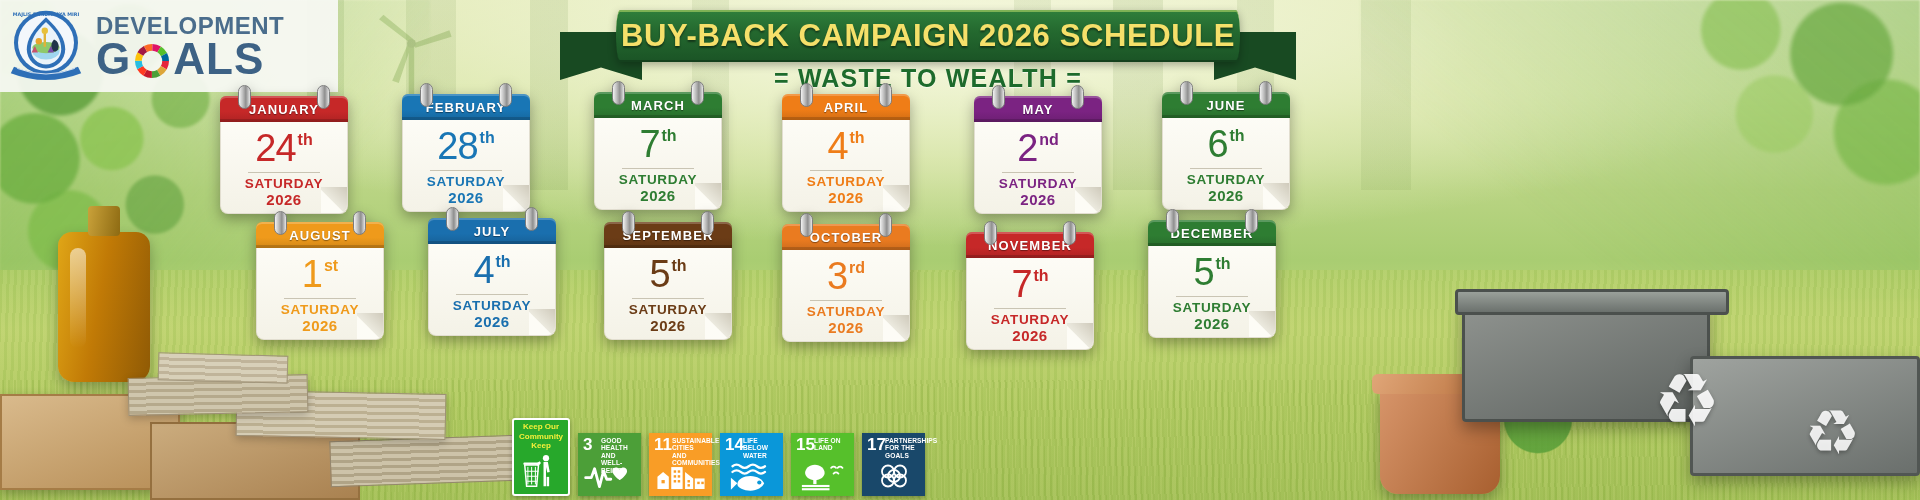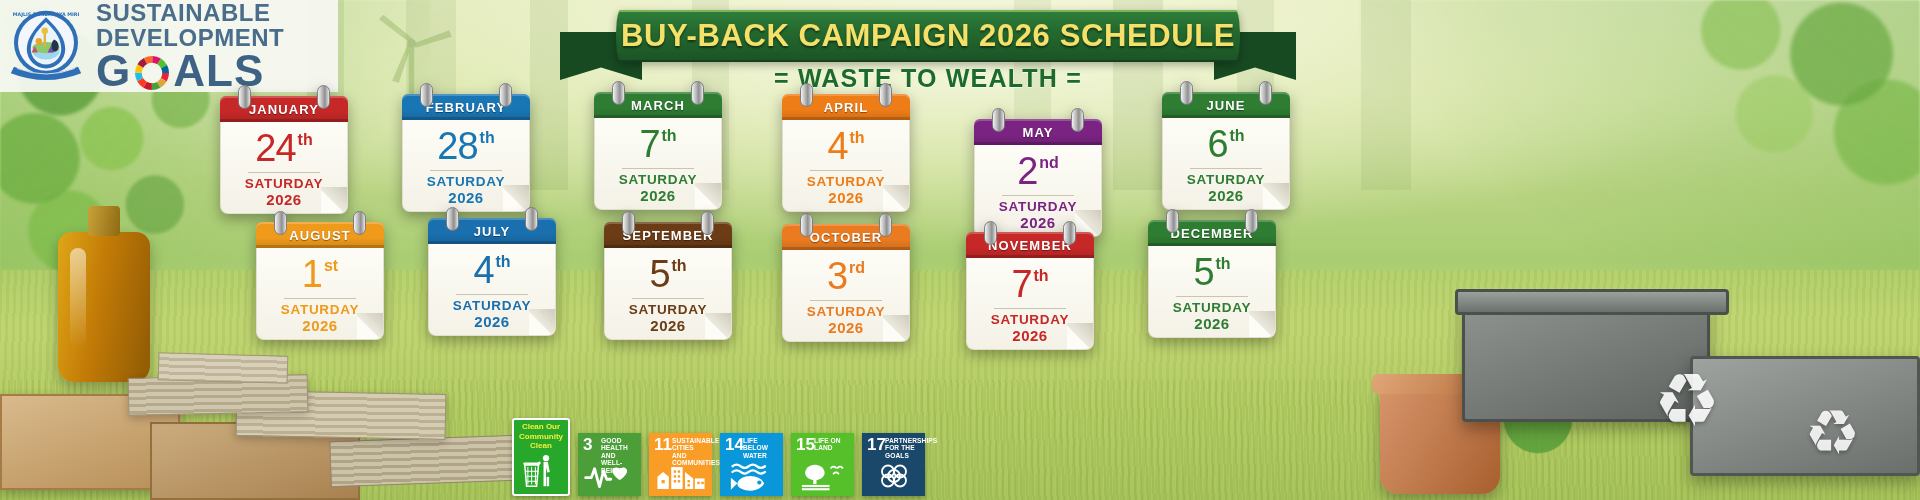--- a/index.html
+++ b/index.html
@@ -290,21 +290,20 @@
       <path d="M36 50 l4 8 h-8 Z" fill="#c9526b"></path>
       <path d="M56 50 l4 8 h-8 Z" fill="#7a4ba8"></path>
       <g fill="#2e6fb7" font-family="DejaVu Sans" font-size="6" font-weight="bold">
         <text x="50" y="12" text-anchor="middle">MAJLIS BANDARAYA MIRI</text>
       </g>
       <path d="M10 76 q40 16 80 0 l4 8 q-44 17 -88 0 Z" fill="#2e6fb7"></path>
       <path d="M14 78 q36 14 72 0" stroke="#fff" stroke-width="1" fill="none"></path>
     </svg>
   </div>
   <div class="sdg-wordmark">
-    <span class="l1">SUSTAINABLE</span>
     <span class="l2">DEVELOPMENT</span>
     <div class="goals-row">
       <span class="g-txt">G</span>
       <span class="goals-ring">
         <svg viewBox="0 0 100 100" width="40" height="40">
           <g stroke-width="17" fill="none">
             <circle cx="50" cy="50" r="34" stroke="#e5243b" stroke-dasharray="17.8 196" stroke-dashoffset="0"></circle>
             <circle cx="50" cy="50" r="34" stroke="#dda63a" stroke-dasharray="17.8 196" stroke-dashoffset="-17.8"></circle>
             <circle cx="50" cy="50" r="34" stroke="#4c9f38" stroke-dasharray="17.8 196" stroke-dashoffset="-35.6"></circle>
             <circle cx="50" cy="50" r="34" stroke="#c5192d" stroke-dasharray="17.8 196" stroke-dashoffset="-53.4"></circle>
@@ -393,21 +392,21 @@
       <div class="body">
         <div class="dayline">
           <span class="daynum" style="color:#ef7d17">4</span>
           <span class="suffix" style="color:#ef7d17">th</span>
         </div>
         <div class="rule"></div>
         <span class="dow" style="color:#ef7d17">SATURDAY</span>
         <span class="yr" style="color:#ef7d17">2026</span>
       </div>
     </div>
-    <div class="cal" style="left: 974px; top: 96px; margin-top: 23px;">
+    <div class="cal" style="left: 974px; top: 96px;">
       <span class="ring l"></span>
       <span class="ring r"></span>
       <div class="head" style="background:linear-gradient(180deg,#7b2382 0%,#7b2382 60%, rgba(0,0,0,.12) 100%);background-color:#7b2382">
         <span class="m">MAY</span>
       </div>
       <div class="body">
         <div class="dayline">
           <span class="daynum" style="color:#7b2382">2</span>
           <span class="suffix" style="color:#7b2382">nd</span>
         </div>
@@ -525,21 +524,21 @@
         </div>
         <div class="rule"></div>
         <span class="dow" style="color:#2e7d32">SATURDAY</span>
         <span class="yr" style="color:#2e7d32">2026</span>
       </div>
     </div>
   </div>
 
 <div id="sdg-strip">
     <div class="sdg-badge keepclean">
-      <div class="kc-t">Clean Our Community Clean</div>
+      <div class="kc-t">Keep Our Community Keep</div>
       <div class="glyph">
         <svg viewBox="0 0 64 64" width="40" height="44">
           <g fill="#fff">
             <path d="M40 8c3 0 5 2 5 5s-2 5-5 5-5-2-5-5 2-5 5-5z"></path>
             <path d="M38 19h5l3 16-4 1-2-9v16h-4V19z"></path>
             <path d="M36 43h4v15h-4z"></path>
             <path d="M41 43h4v15h-4z"></path>
             <path d="M30 18l-6 4 2 3 6-4z"></path>
             <path d="M6 24h22l-3 34H9z" fill="none" stroke="#fff" stroke-width="2.4"></path>
             <path d="M11 27v28M17 27v28M23 27v28M8 34h20M9 42h18M10 50h16" stroke="#fff" stroke-width="1.6"></path>

